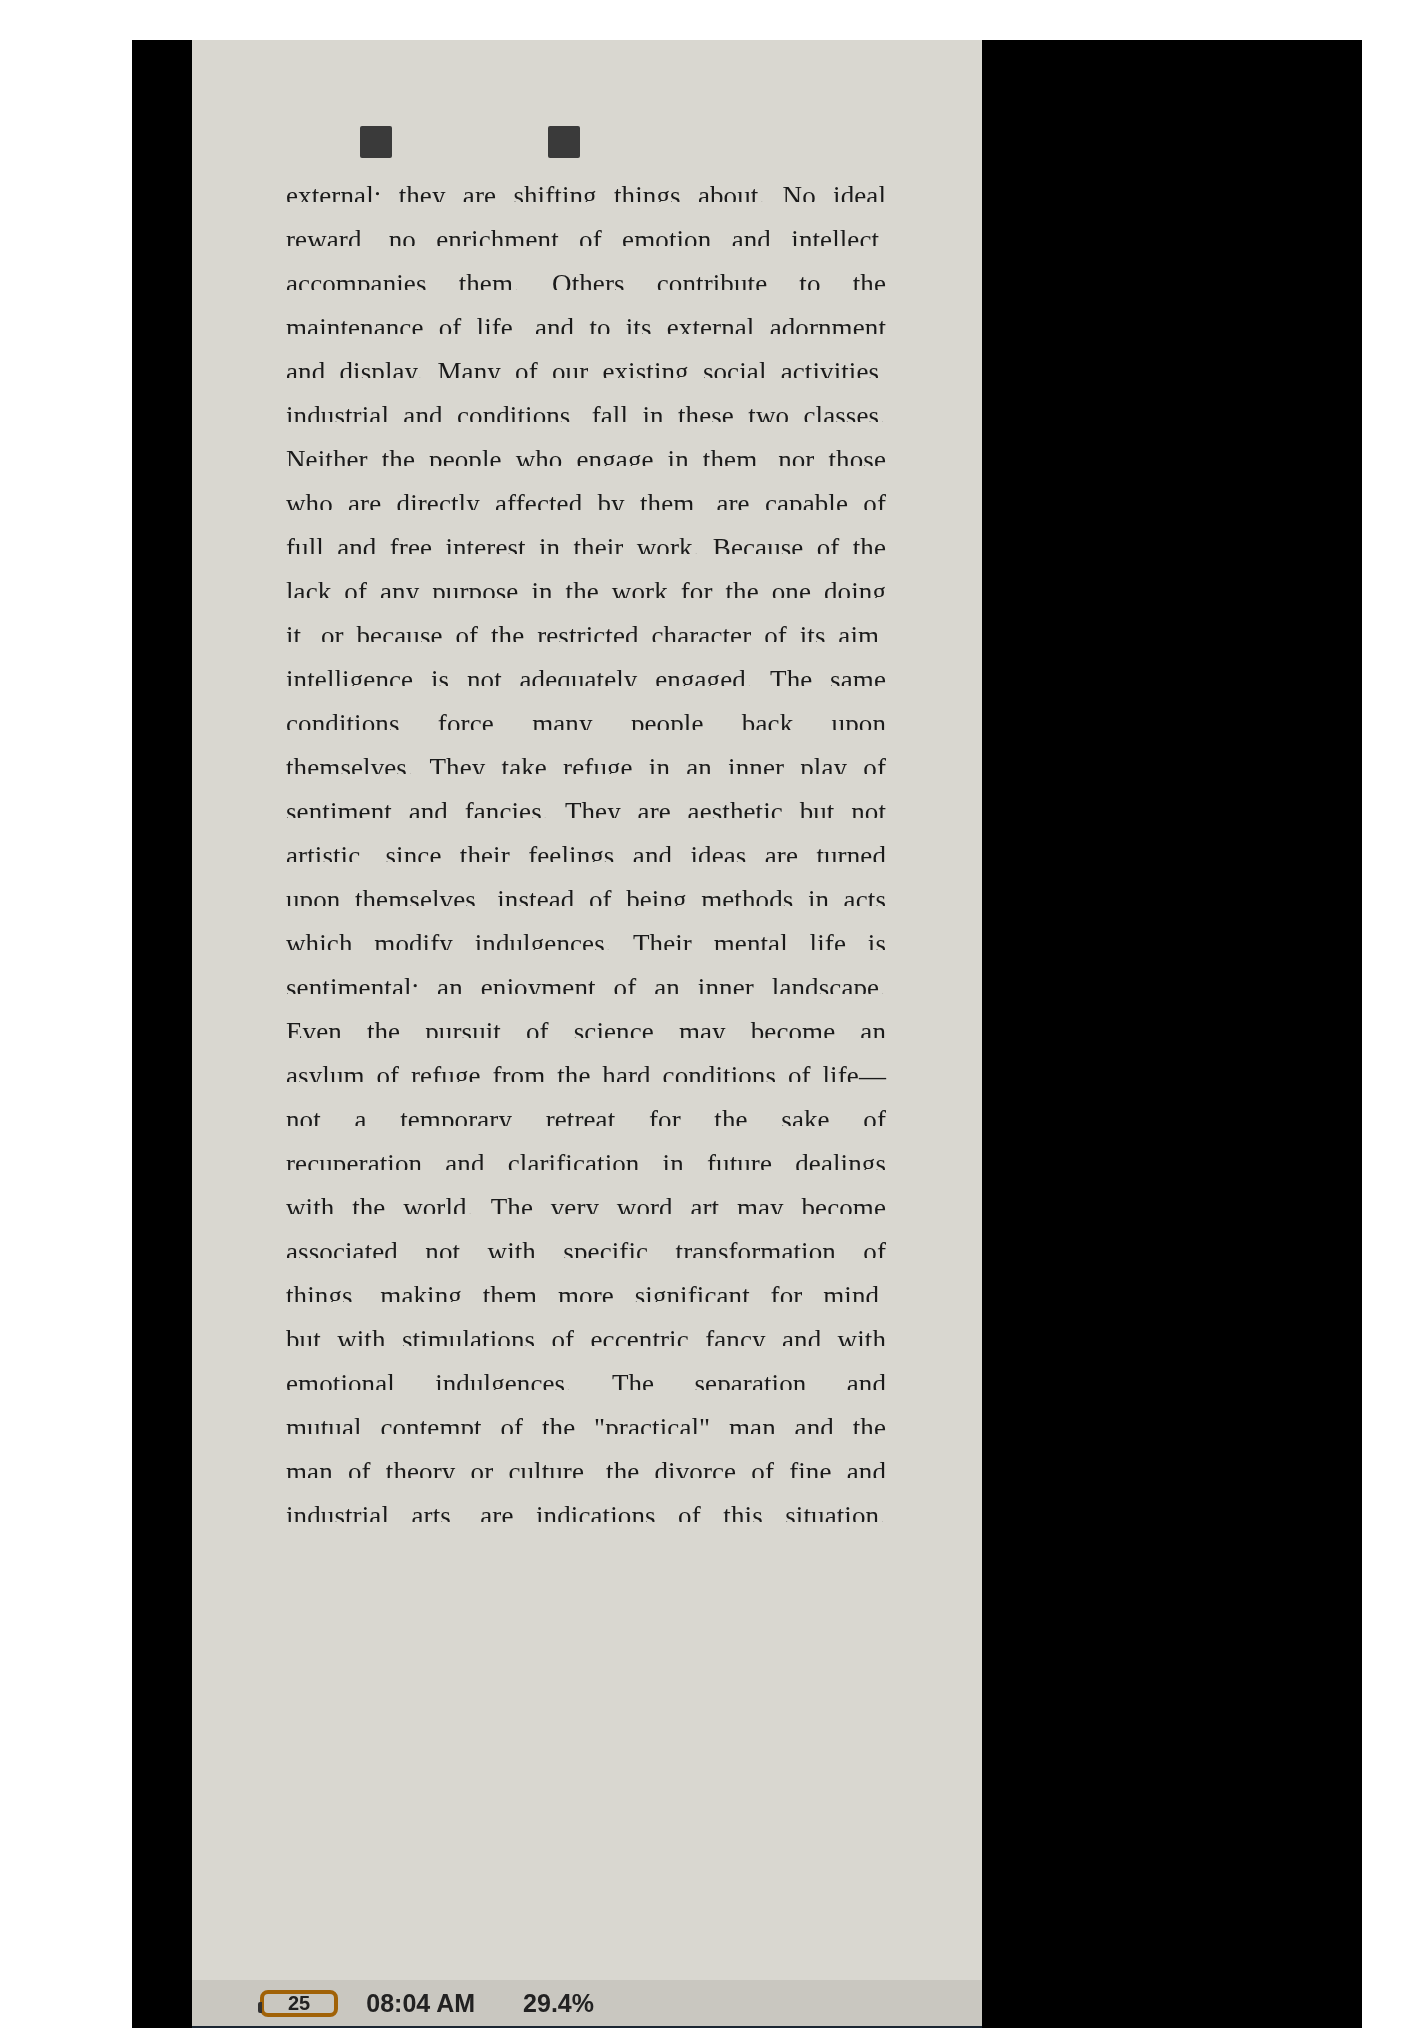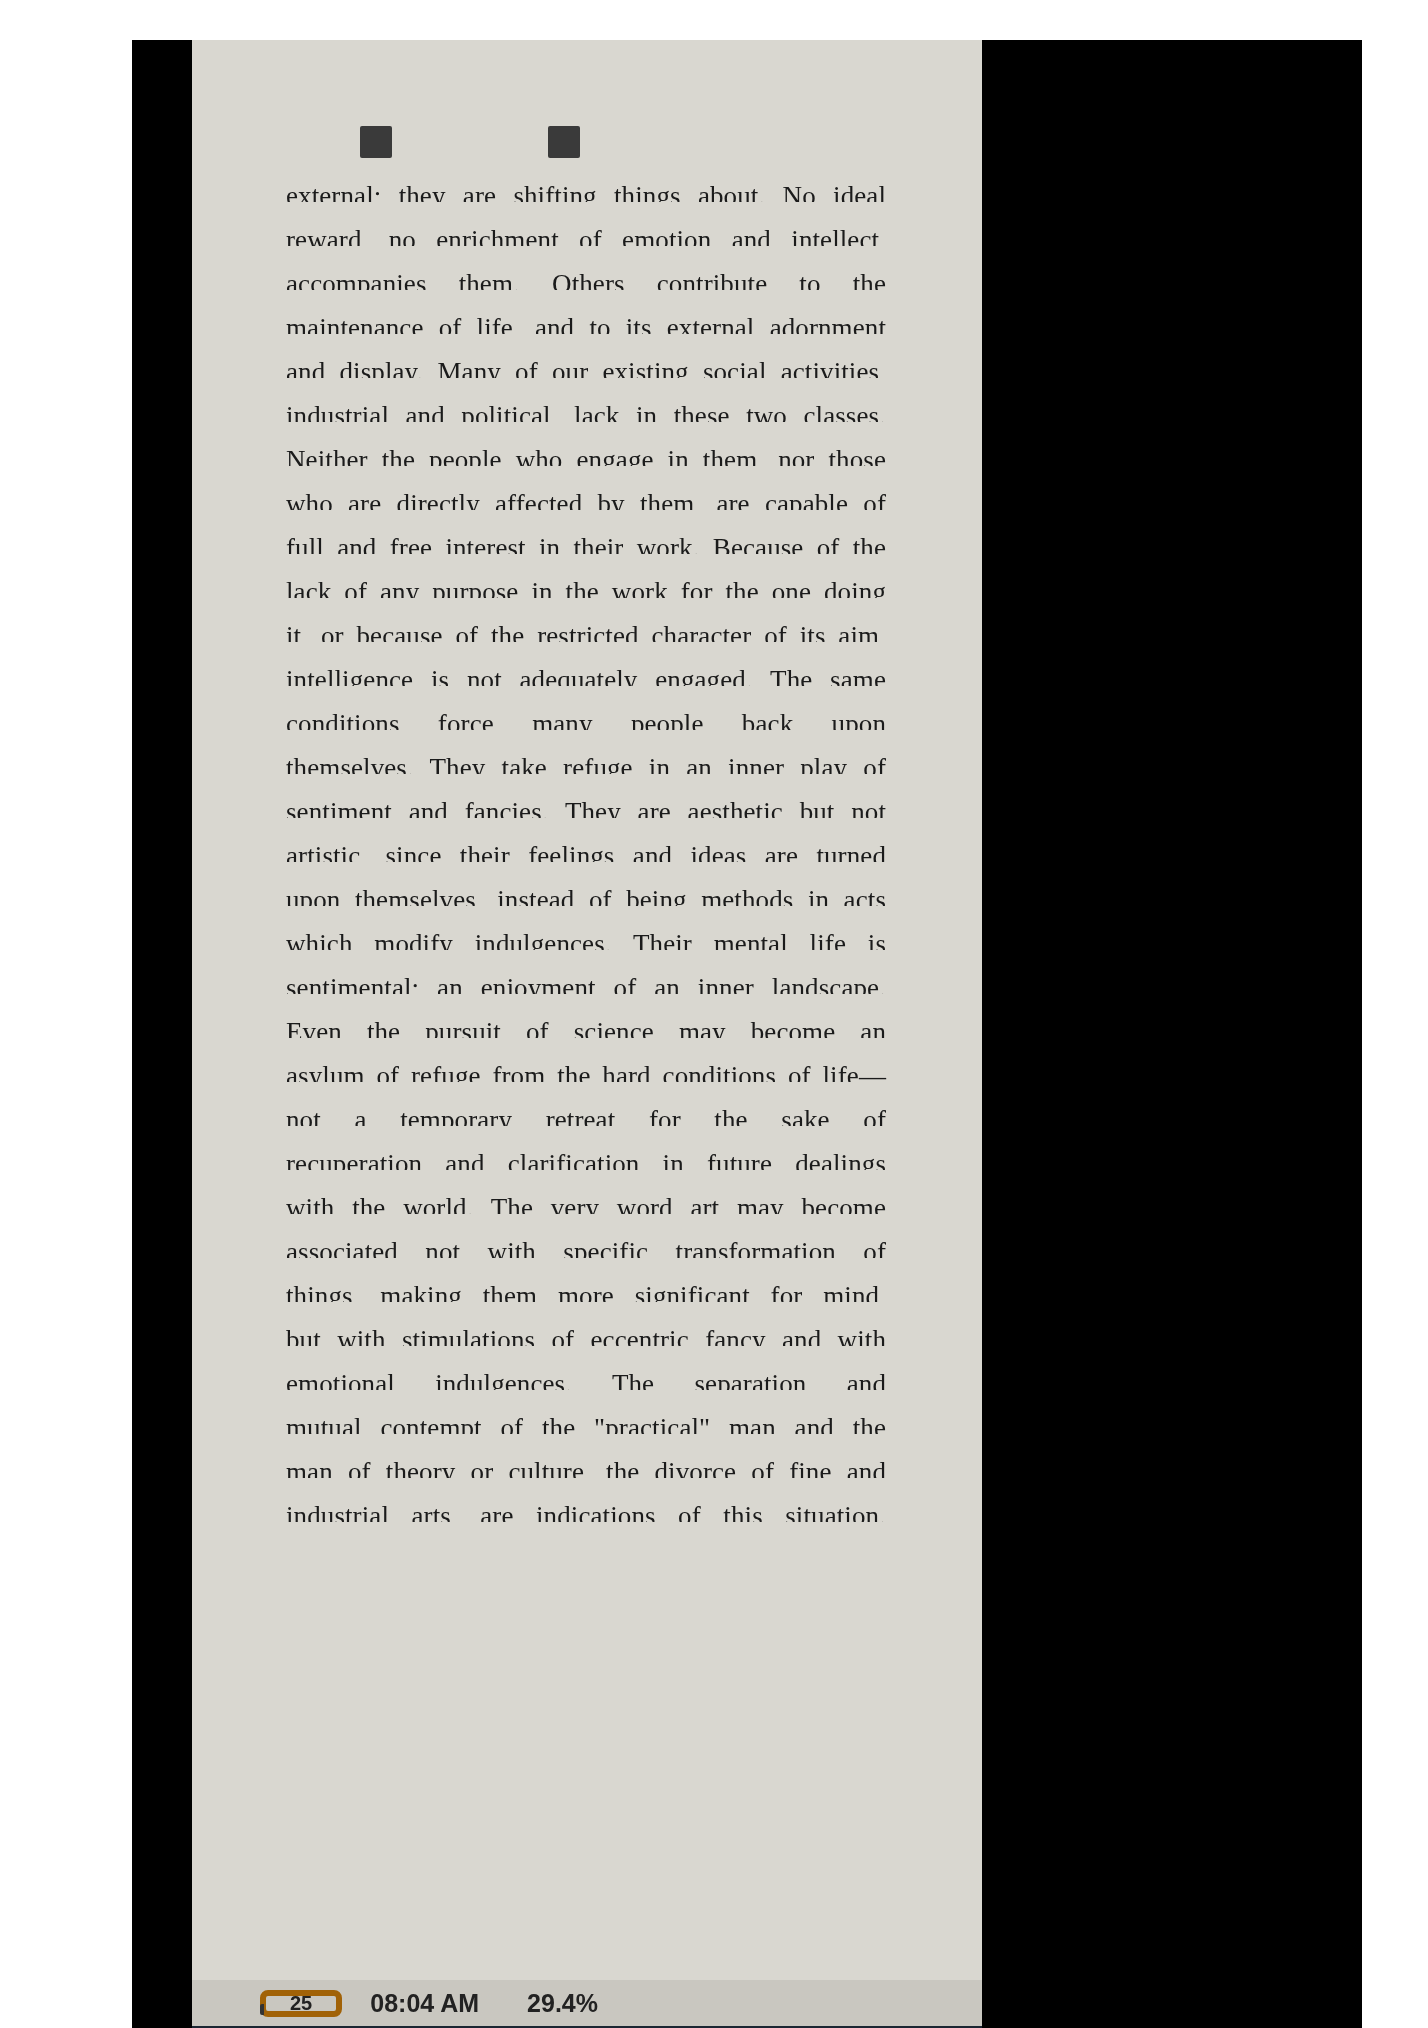--- a/index.html
+++ b/index.html
@@ -79,21 +79,21 @@
     align-items: center;
     gap: 12px;
     flex: 0 0 auto;
   }
 
   .battery-badge {
     position: relative;
     display: inline-flex;
     align-items: center;
     justify-content: center;
-    border: 6px solid #a16207;
+    border: 4px solid #a16207;
     border-radius: 8px;
     padding: 0 8px;
     height: 27px;
     font-size: 20px;
     font-weight: bold;
     color: #222222;
     background: transparent;
   }
   .battery-badge::before {
     content: "";
@@ -144,21 +144,21 @@
 
     <div class="reader-page">
       <div class="artifact artifact-1"></div>
       <div class="artifact artifact-2"></div>
       <div class="text-block">
           <div class="text-line">external; they are shifting things about. No ideal</div>
           <div class="text-line">reward, no enrichment of emotion and intellect,</div>
           <div class="text-line">accompanies them. Others contribute to the</div>
           <div class="text-line">maintenance of life, and to its external adornment</div>
           <div class="text-line">and display. Many of our existing social activities,</div>
-          <div class="text-line">industrial and political, lack in these two classes.</div>
+          <div class="text-line">industrial and conditions, fall in these two classes.</div>
           <div class="text-line">Neither the people who engage in them, nor those</div>
           <div class="text-line">who are directly affected by them, are capable of</div>
           <div class="text-line">full and free interest in their work. Because of the</div>
           <div class="text-line">lack of any purpose in the work for the one doing</div>
           <div class="text-line">it, or because of the restricted character of its aim,</div>
           <div class="text-line">intelligence is not adequately engaged. The same</div>
           <div class="text-line">conditions force many people back upon</div>
           <div class="text-line">themselves. They take refuge in an inner play of</div>
           <div class="text-line">sentiment and fancies. They are aesthetic but not</div>
           <div class="text-line">artistic, since their feelings and ideas are turned</div>

